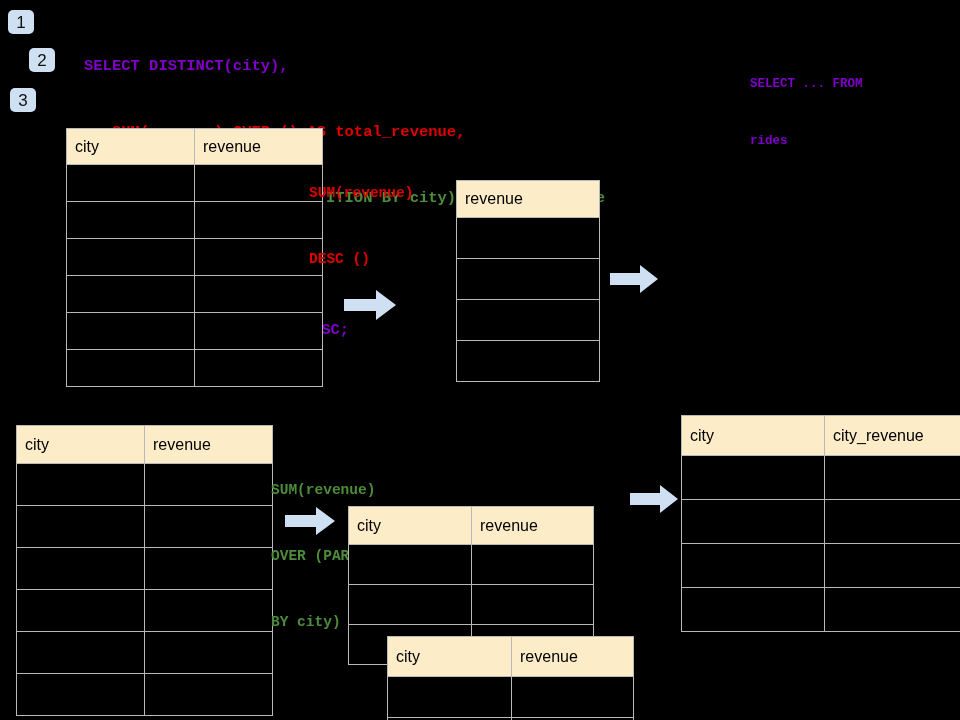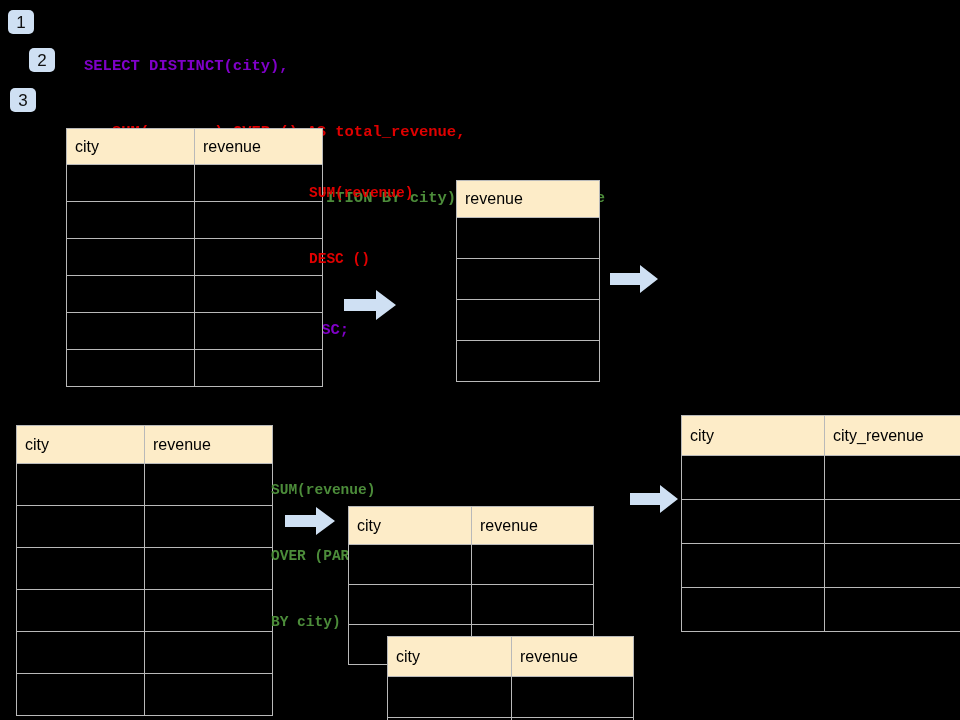--- a/index.html
+++ b/index.html
@@ -106,20 +106,24 @@
   </div>
 
   <div class="code-block" style="left:84px; top:11px;">
     <div class="code-line" style="color:#8000c8; padding-left:0px;">SELECT DISTINCT(city),</div>
     <div class="code-line" style="color:#e00000; padding-left:28px;">SUM(revenue) OVER () AS total_revenue,</div>
     <div class="code-line" style="color:#4c8c3a; padding-left:28px;">SUM(revenue) OVER (PARTITION BY city) as city_revenue</div>
     <div class="code-line" style="color:#8000c8; padding-left:14px;">FROM rides</div>
     <div class="code-line" style="color:#8000c8; padding-left:14px;">ORDER by city_revenue DESC;</div>
   </div>
 
+  <div class="annot-sm" style="left:750px; top:37px; color:#8000c8;">
+    <div>SELECT ... FROM</div>
+    <div>rides</div>
+  </div>
 
   <table class="tbl" style="left:66px; top:128px; width:238px;">
     <thead>
       <tr>
         <th style="width:119px; height:35px;">city</th>
         <th style="width:119px; height:35px;">revenue</th>
       </tr>
     </thead>
     <tbody>
       <tr>

